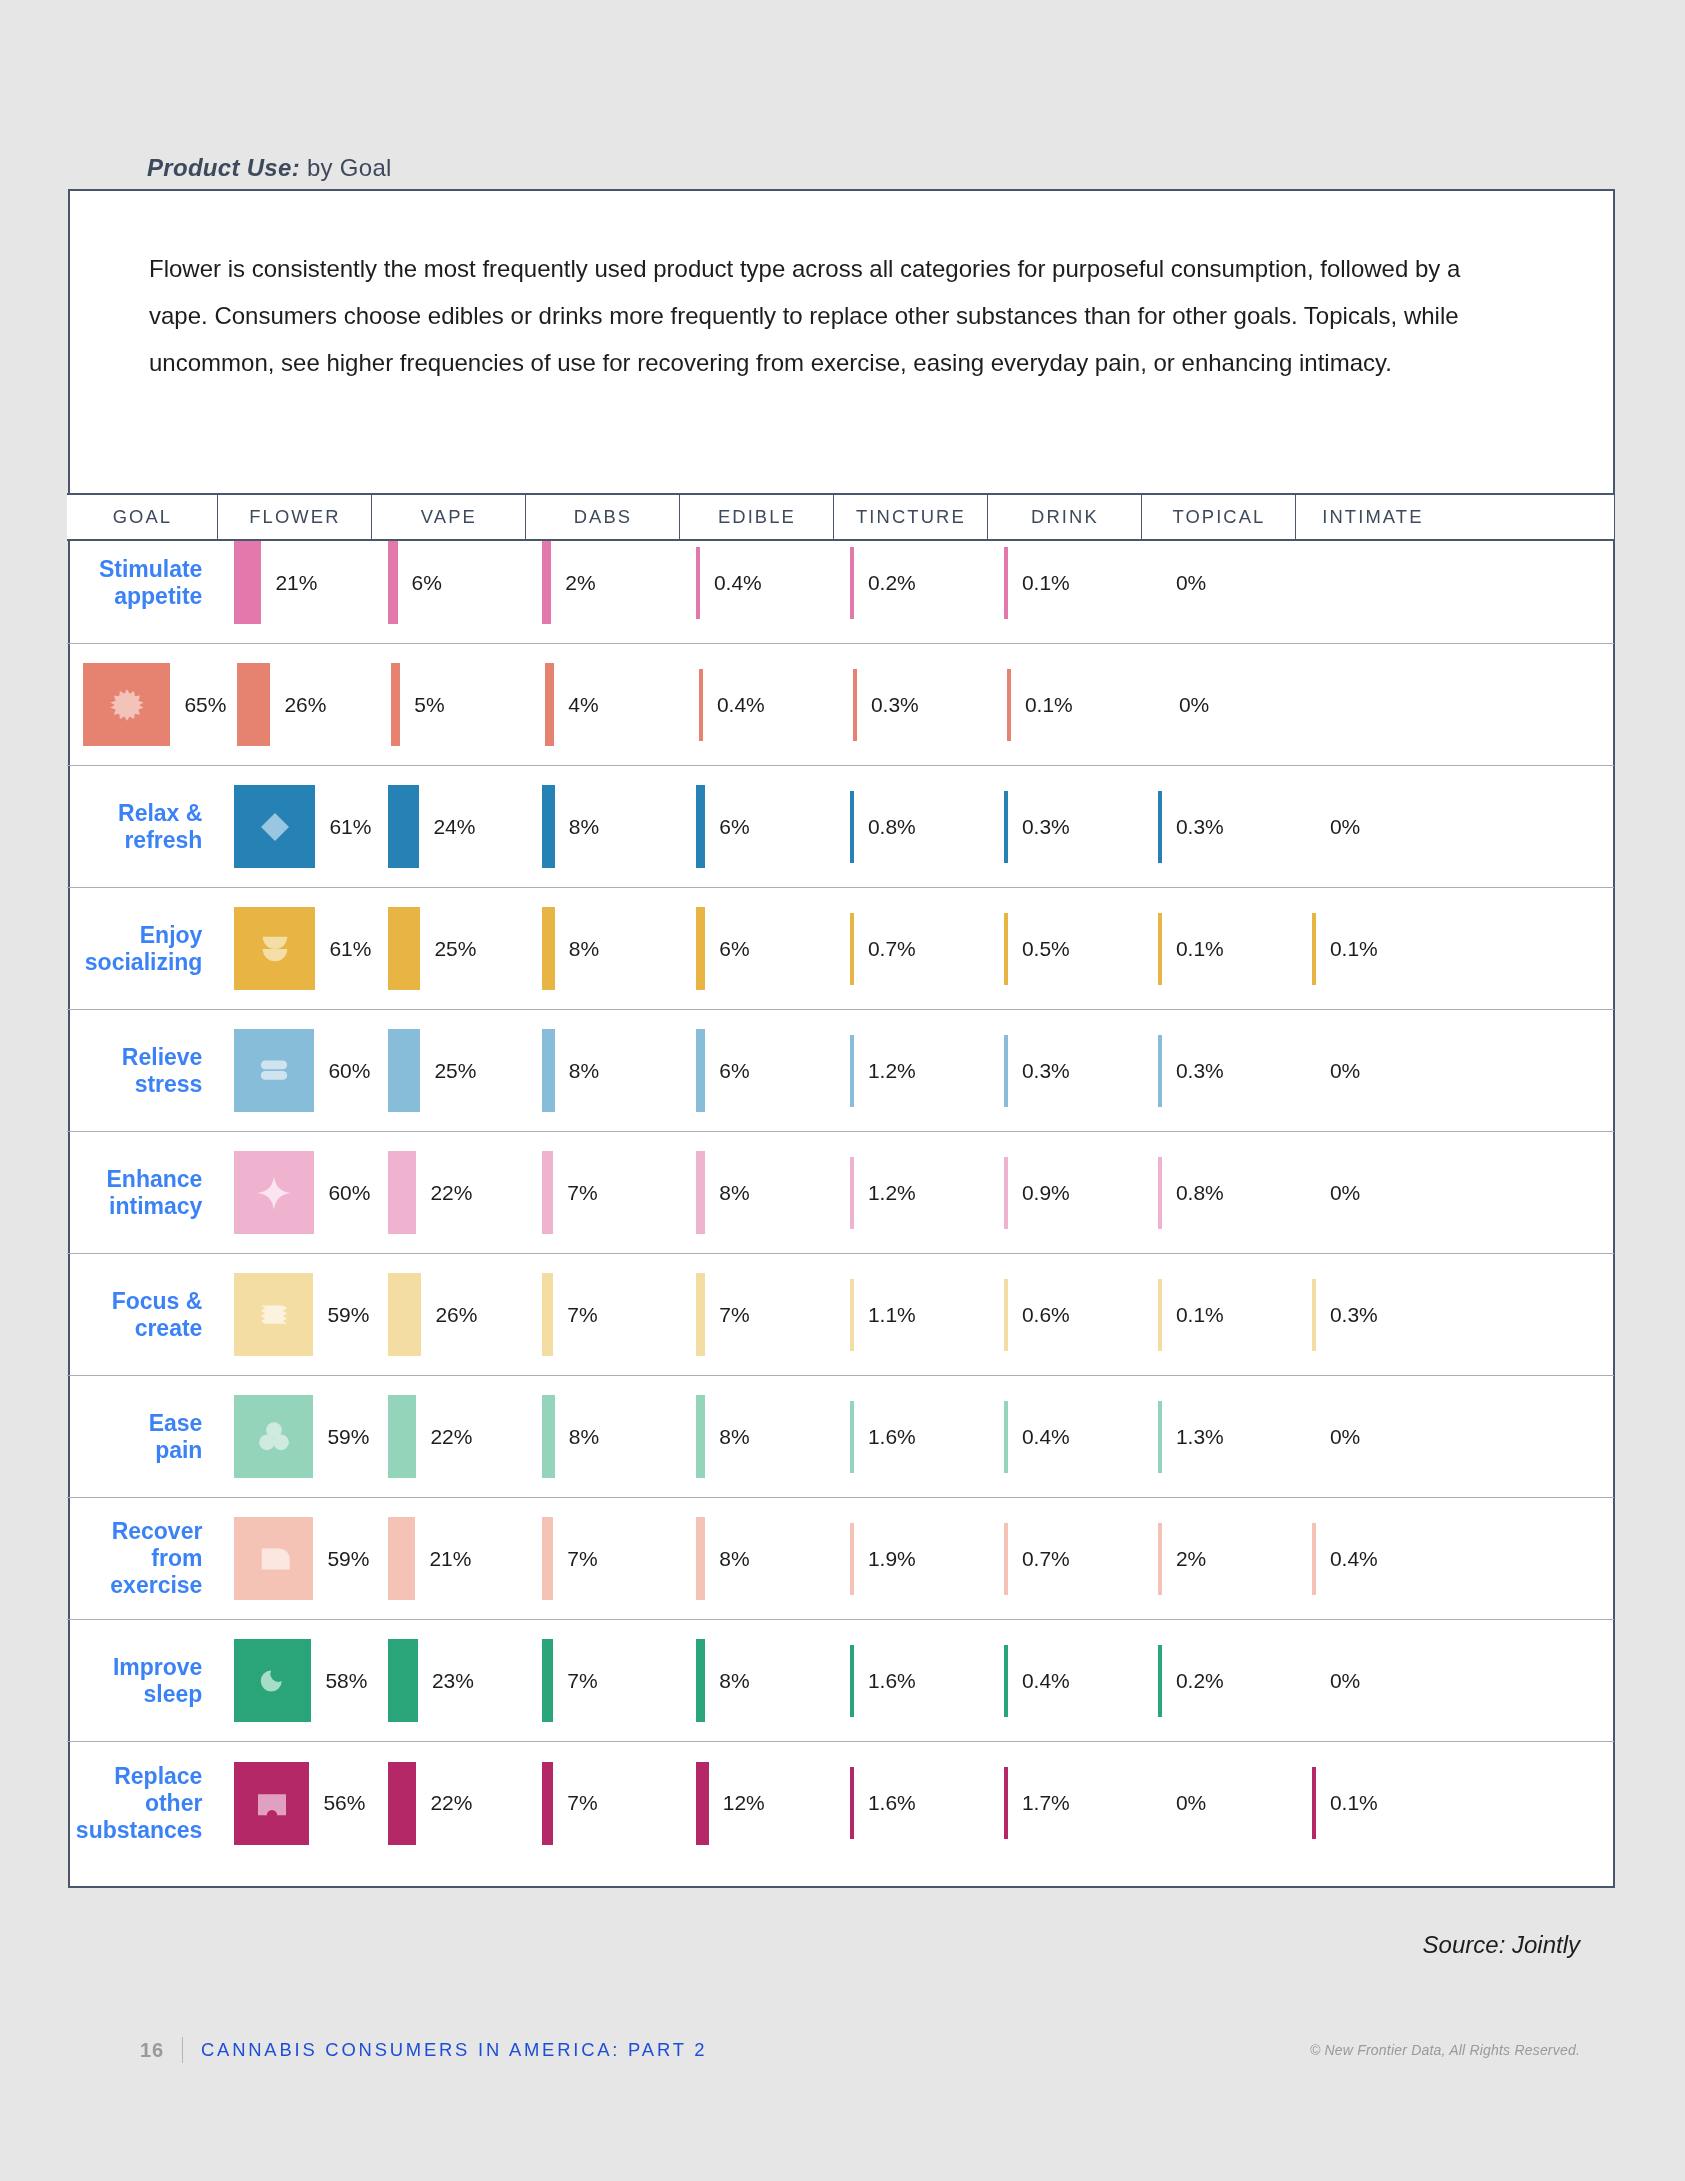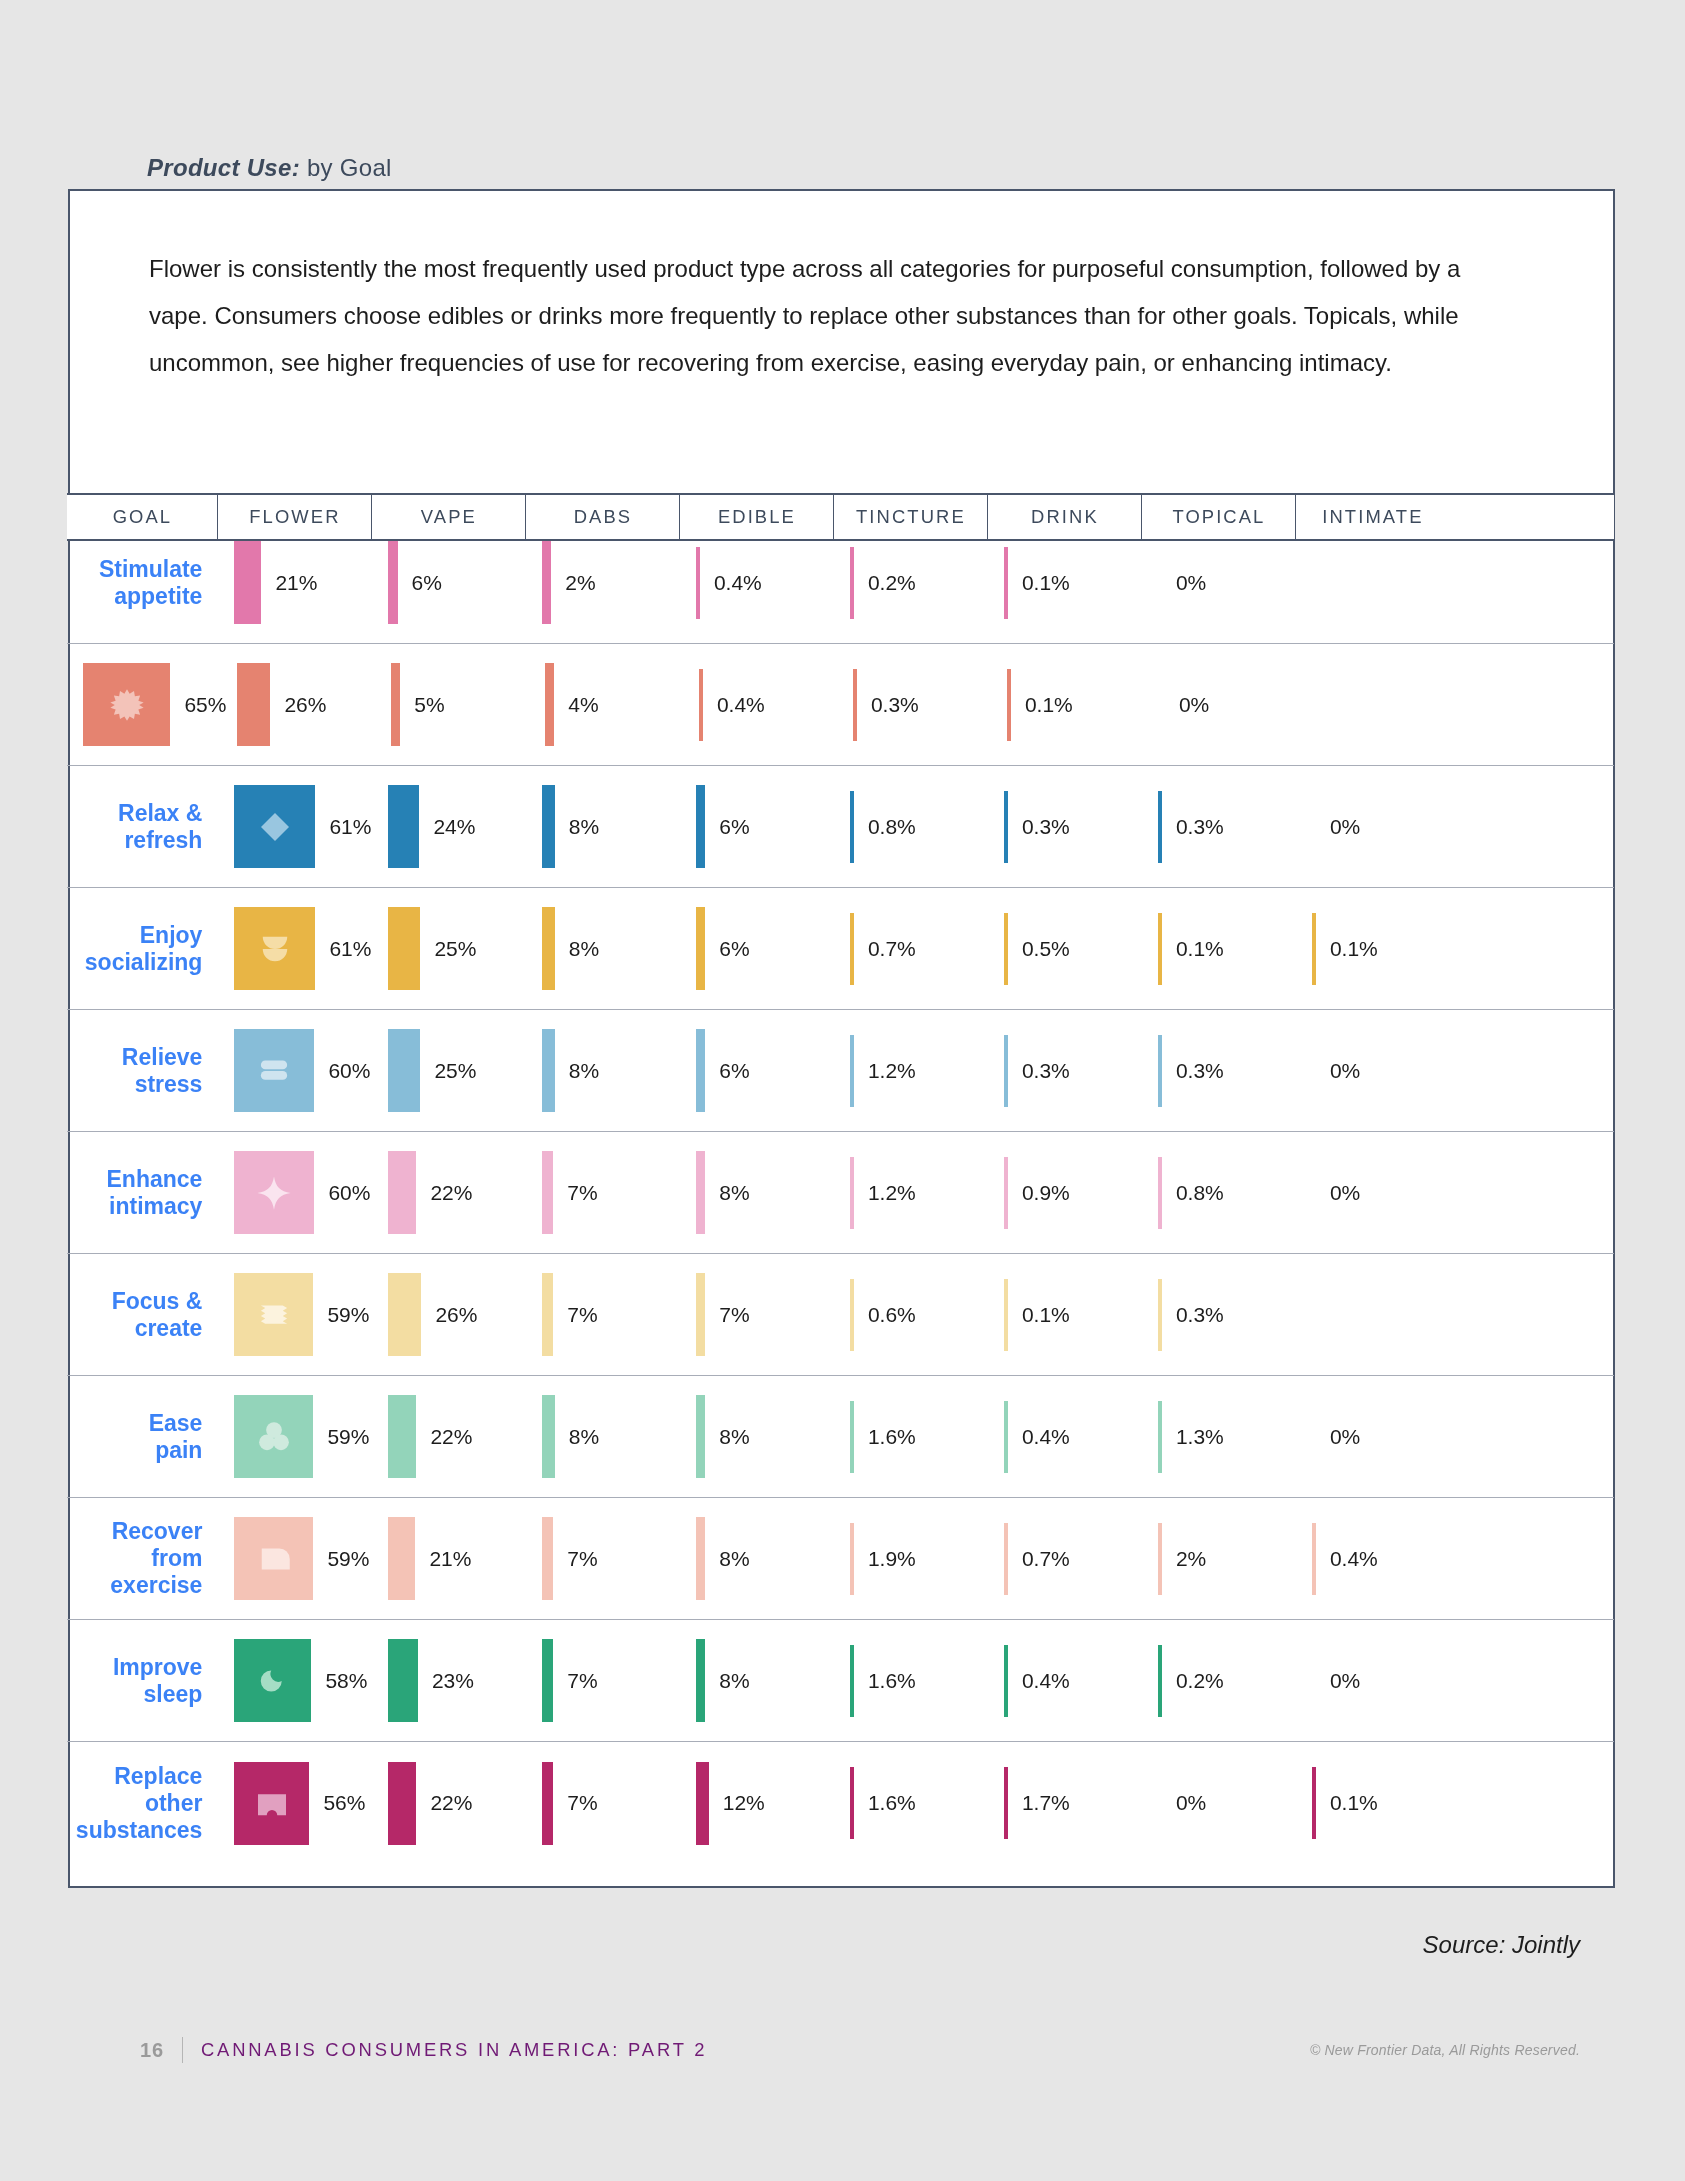--- a/index.html
+++ b/index.html
@@ -180,21 +180,21 @@
   .footer-div {
     display: inline-block;
     width: 1.8px;
     height: 26px;
     background: #b5b5b5;
     margin: 0 17.6px;
   }
   .footer-title {
     font-size: 18.4px;
     letter-spacing: 2.8px;
-    color: #701a75;
+    color: #1d4ed8;
   }
   .footer-right {
     font-size: 14px;
     font-style: italic;
     color: #9a9a9a;
     letter-spacing: 0.2px;
   }
 </style>
 </head>
 <body>
@@ -580,20 +580,26 @@
           </div>
           <div class="cell cell-bar" style="width: 154px;">
             <div class="bar-wrap">
               <span class="bar" style="width: 8.8px; height: 83px; background: rgb(243, 221, 162);"></span>
               <span class="bar-val">7%</span>
             </div>
           </div>
           <div class="cell cell-bar" style="width: 154px;">
             <div class="bar-wrap">
               <span class="bar" style="width: 3.5px; height: 72px; background: rgb(243, 221, 162);"></span>
+              <span class="bar-val">1.1%</span>
+            </div>
+          </div>
+          <div class="cell cell-bar" style="width: 154px;">
+            <div class="bar-wrap">
+              <span class="bar" style="width: 3.5px; height: 72px; background: rgb(243, 221, 162);"></span>
               <span class="bar-val">0.6%</span>
             </div>
           </div>
           <div class="cell cell-bar" style="width: 154px;">
             <div class="bar-wrap">
               <span class="bar" style="width: 3.5px; height: 72px; background: rgb(243, 221, 162);"></span>
               <span class="bar-val">0.1%</span>
             </div>
           </div>
           <div class="cell cell-bar" style="width: 153px;">

